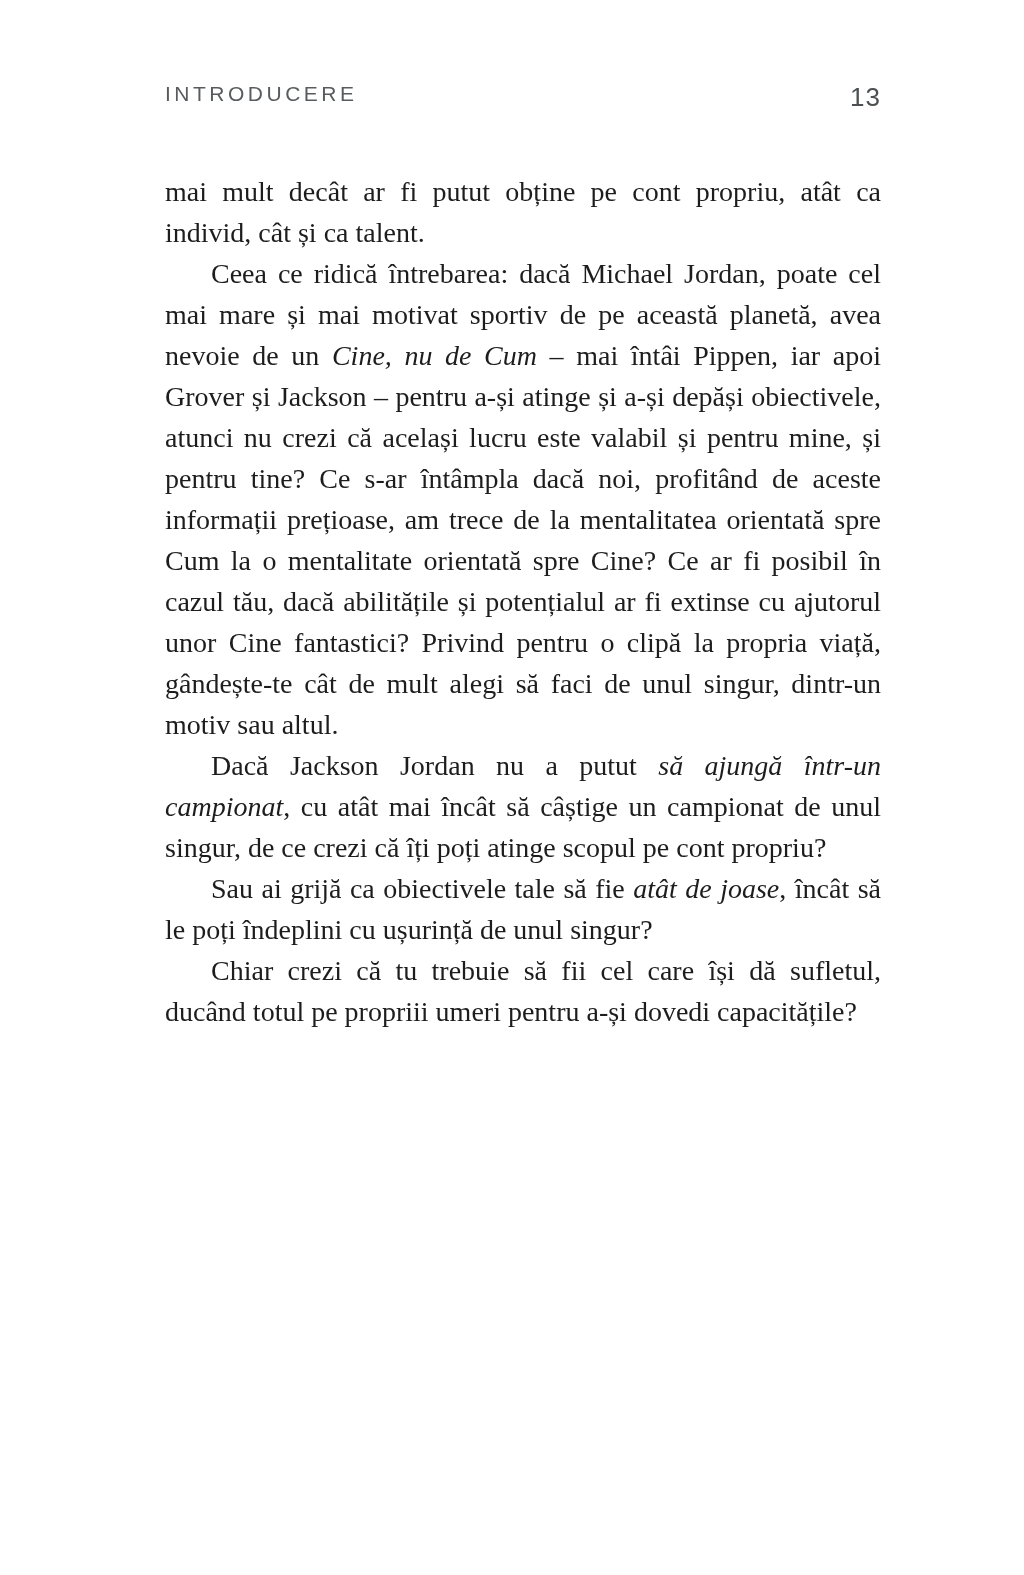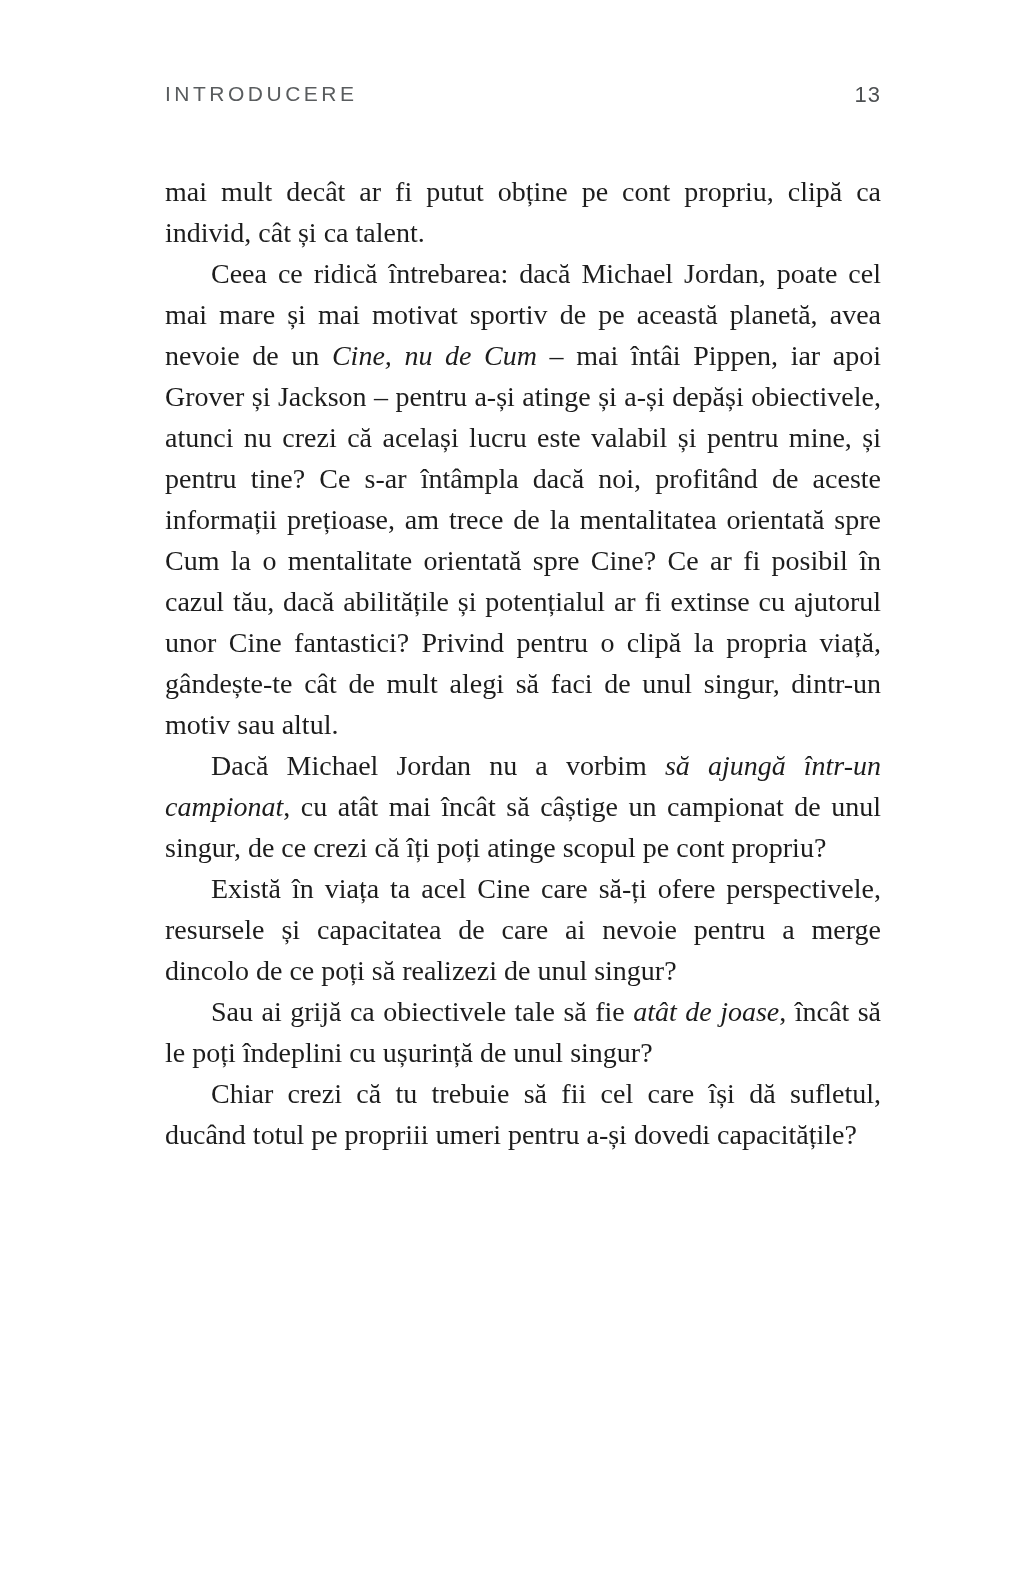--- a/index.html
+++ b/index.html
@@ -25,21 +25,21 @@
     align-items: flex-start;
     font-family: "Liberation Sans", sans-serif;
   }
   .chapter-title {
     font-size: 21px;
     letter-spacing: 3.5px;
     color: #595c5e;
     font-weight: 400;
   }
   .page-number {
-    font-size: 22px;
+    font-size: 26px;
     color: #4d5052;
     letter-spacing: 1px;
   }
   .body-text {
     position: absolute;
     top: 171px;
     left: 165px;
     width: 716px;
     color: #1d1d1d;
     font-size: 28px;
@@ -60,20 +60,19 @@
 </head>
 <body>
 
 <div class="page">
   <div class="running-header">
     <span class="chapter-title">INTRODUCERE</span>
     <span class="page-number">13</span>
   </div>
 
   <div class="body-text">
-      <p class=""><span>mai mult decât ar fi putut obține pe cont propriu, clipă ca individ, cât și ca talent.</span></p>
+      <p class=""><span>mai mult decât ar fi putut obține pe cont propriu, atât ca individ, cât și ca talent.</span></p>
       <p class="indent"><span>Ceea ce ridică întrebarea: dacă Michael Jordan, poate cel mai mare și mai motivat sportiv de pe această planetă, avea nevoie de un </span><em>Cine, nu de Cum</em><span> – mai întâi Pippen, iar apoi Grover și Jackson – pentru a-și atinge și a-și depăși obiectivele, atunci nu crezi că același lucru este valabil și pentru mine, și pentru tine? Ce s-ar întâmpla dacă noi, profitând de aceste informații prețioase, am trece de la mentalitatea orientată spre Cum la o mentalitate orientată spre Cine? Ce ar fi posibil în cazul tău, dacă abilitățile și potențialul ar fi extinse cu ajutorul unor Cine fantastici? Privind pentru o clipă la propria viață, gândește-te cât de mult alegi să faci de unul singur, dintr-un motiv sau altul.</span></p>
-      <p class="indent"><span>Dacă Michael Jordan nu a vorbim </span><em>să ajungă într-un campionat</em><span>, cu atât mai încât să câștige un campionat de unul singur, de ce crezi că îți poți atinge scopul pe cont propriu?</span></p>
-      <p class="indent"><span>Există în viața ta acel Cine care să-ți ofere perspectivele, resursele și capacitatea de care ai nevoie pentru a merge dincolo de ce poți să realizezi de unul singur?</span></p>
+      <p class="indent"><span>Dacă Jackson Jordan nu a putut </span><em>să ajungă într-un campionat</em><span>, cu atât mai încât să câștige un campionat de unul singur, de ce crezi că îți poți atinge scopul pe cont propriu?</span></p>
       <p class="indent"><span>Sau ai grijă ca obiectivele tale să fie </span><em>atât de joase</em><span>, încât să le poți îndeplini cu ușurință de unul singur?</span></p>
       <p class="indent"><span>Chiar crezi că tu trebuie să fii cel care își dă sufletul, ducând totul pe propriii umeri pentru a-și dovedi capacitățile?</span></p>
     </div>
 </div>
 
 </body></html>

